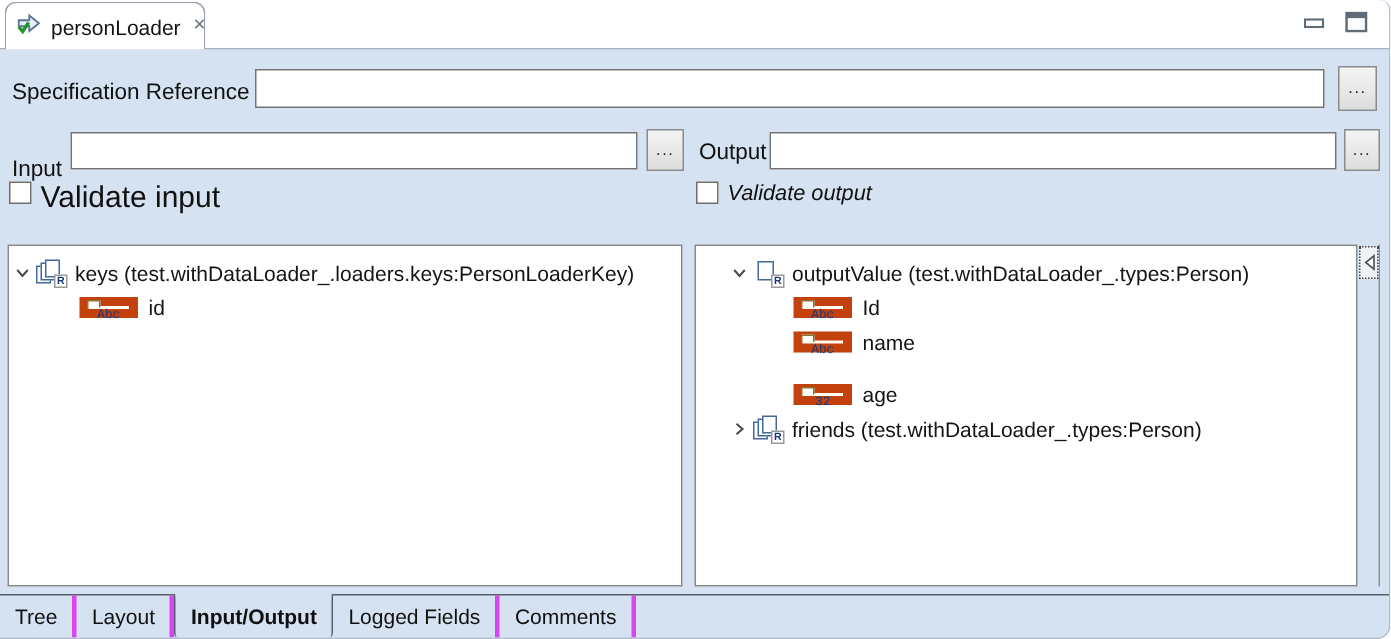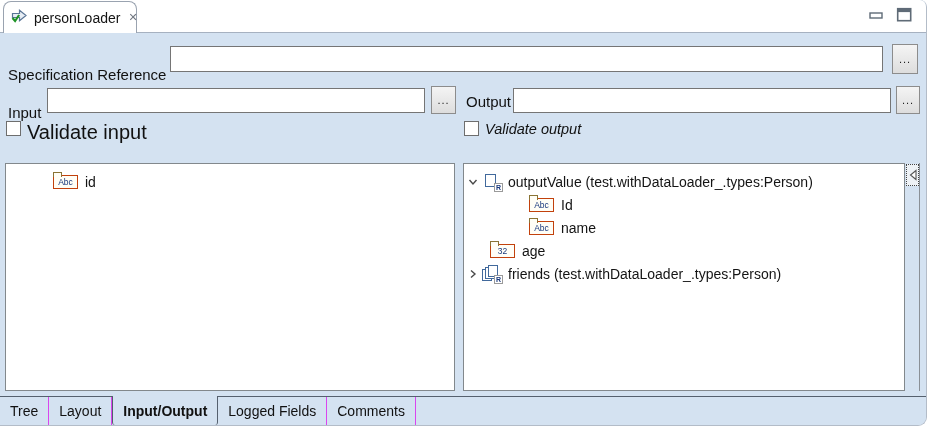--- a/index.html
+++ b/index.html
@@ -48,42 +48,42 @@
   .card { position:absolute; width:10px; height:12px; background:#ffffff;
     border:1px solid #41699c; }
   .stack .c1 { left:0px;  top:4px; }
   .stack .c2 { left:3px;  top:2px; }
   .stack .c3 { left:6px;  top:0px; }
   .single .c3 { left:3px; top:1px; width:11px; height:13px; }
   .rbadge { position:absolute; right:-1px; bottom:-2px; width:9px; height:9px;
     background:#ffffff; border:1px solid #9a9a9a; color:#17377c;
     font-size:7px; line-height:8px; text-align:center; font-weight:bold; }
   
-  .type-badge { position:relative; flex:none; display:inline-block; width:25px; height:14px;
-    border:1px solid #c2410c; background:#fffef6; color:#17377c;
+  .type-badge { position:relative; flex:none; display:inline-block; width:39px; height:14px;
+    border:6px solid #c2410c; background:#fffef6; color:#17377c;
     font-size:8.5px; line-height:13px; text-align:center; margin-right:5px;
-    font-family:Liberation Sans, sans-serif; }
+    font-family:Liberation Mono, monospace; }
   .type-badge::before { content:""; position:absolute; top:-4px; left:-1px;
     width:7px; height:4px; border:1px solid #8a7435; border-bottom:none;
     background:#fffef6; }
-  .indent1 { }
+  .indent1 { padding-left:20px; }
   .indent2 { padding-left:40px; }
   
   .sash { position:absolute; left:906px; top:163px; width:14px; height:228px;
     background:#d4e2f1; border-right:1px solid #8a9097; }
   .sash-btn { position:absolute; left:0px; top:1px; width:13px; height:22px;
     border:1px dotted #444; background:#eef2f6; cursor:pointer;
     display:flex; align-items:center; justify-content:center; }
   .mid-sash { position:absolute; left:455px; top:163px; width:8px; height:228px; cursor:col-resize; }
   
   .btabs { position:absolute; left:0; bottom:0; width:927px; height:29px;
     border-top:1px solid #55606e; display:flex; background:#d4e2f1; }
   .btab { position:relative; height:100%; display:flex; align-items:center;
     padding:0 10px; font-size:14px; color:#111; cursor:pointer;
-    border-right:1px solid #d946ef; }
+    border-right:3px solid #d946ef; }
   .btab.active { margin-top:-1px; height:calc(100% + 1px);
     background:#d4e2f1; border-left:1px solid #55606e; border-right:1px solid #55606e;
     border-radius:0 0 3px 3px;font-weight:bold; }
   .btab.first { border-left:none; }
 </style>
 </head>
 <body>
 
 <div class="root">
 
@@ -106,39 +106,53 @@
       </span>
       <span>
         <svg width="17" height="16" viewBox="0 0 17 16">
             <rect x="1.7" y="1.7" width="13" height="12" fill="#ffffff" stroke="#5f6b77" stroke-width="1.6"></rect>
             <rect x="1.7" y="1.7" width="13" height="3.4" fill="#5f6b77"></rect>
           </svg>
       </span>
     </div>
   </div>
 
-  <div class="lbl" style="left:8px; top:66px;">Specification Reference</div>
+  <div class="lbl" style="left:8px; top:53px;">Specification Reference</div>
   <input class="tfield" style="left: 170px; top: 46px; width: 713px; height: 26px;" value="">
   <button class="browse-btn" style="left:892px; top:44px; width:26px; height:30px;">...</button>
 
   <div class="lbl" style="left:8px; top:104px;">Input</div>
   <input class="tfield" style="left: 47px; top: 88px; width: 378px; height: 25px;" value="">
   <button class="browse-btn" style="left:431px; top:86px; width:25px; height:28px;">...</button>
 
   <div class="lbl" style="left:466px; top:93px;">Output</div>
   <input class="tfield" style="left: 513px; top: 88px; width: 378px; height: 25px;" value="">
   <button class="browse-btn" style="left:896px; top:86px; width:24px; height:28px;">...</button>
 
   <span class="cbx" style="left:6px; top:121px;"></span>
   <div class="lbl" style="left:27px; top:121px; font-size:20px;">Validate input</div>
   <span class="cbx" style="left:464px; top:121px;"></span>
   <div class="lbl" style="left:485px; top:121px; font-size:14.5px;font-style:italic;">Validate output</div>
 
   <div class="panel panel-left">
     <div class="tree">
+      <div class="trow">
+        <span class="tw chev">
+          <svg width="12" height="12" viewBox="0 0 12 12">
+              <path d="M2.5 4 L6 8 L9.5 4" fill="none" stroke="#4a4a4a" stroke-width="1.4"></path>
+            </svg>
+        </span>
+        <span class="ticon stack">
+          <span class="card c1"></span>
+            <span class="card c2"></span>
+            <span class="card c3"></span>
+          <span class="rbadge">R</span>
+        </span>
+        <span class="tlabel">keys (test.withDataLoader_.loaders.keys:PersonLoaderKey)</span>
+      </div>
       <div class="trow indent2" style="padding-left:47px;">
         <span class="type-badge">Abc</span>
         <span class="tlabel">id</span>
       </div>
     </div>
   </div>
 
   <div class="mid-sash"></div>
 
   <div class="panel panel-right">
@@ -156,21 +170,21 @@
         <span class="tlabel">outputValue (test.withDataLoader_.types:Person)</span>
       </div>
       <div class="trow" style="padding-left:65px;">
         <span class="type-badge">Abc</span>
         <span class="tlabel">Id</span>
       </div>
       <div class="trow" style="padding-left:65px;">
         <span class="type-badge">Abc</span>
         <span class="tlabel">name</span>
       </div>
-      <div class="trow" style="padding-left:26px;">
+      <div class="trow" style="padding-left:65px;margin-top:12px;">
         <span class="type-badge">32</span>
         <span class="tlabel">age</span>
       </div>
       <div class="trow indent1">
         <span class="tw chev">
           <svg width="12" height="12" viewBox="0 0 12 12">
               <path d="M4 2.5 L8 6 L4 9.5" fill="none" stroke="#4a4a4a" stroke-width="1.4"></path>
             </svg>
         </span>
         <span class="ticon stack">

